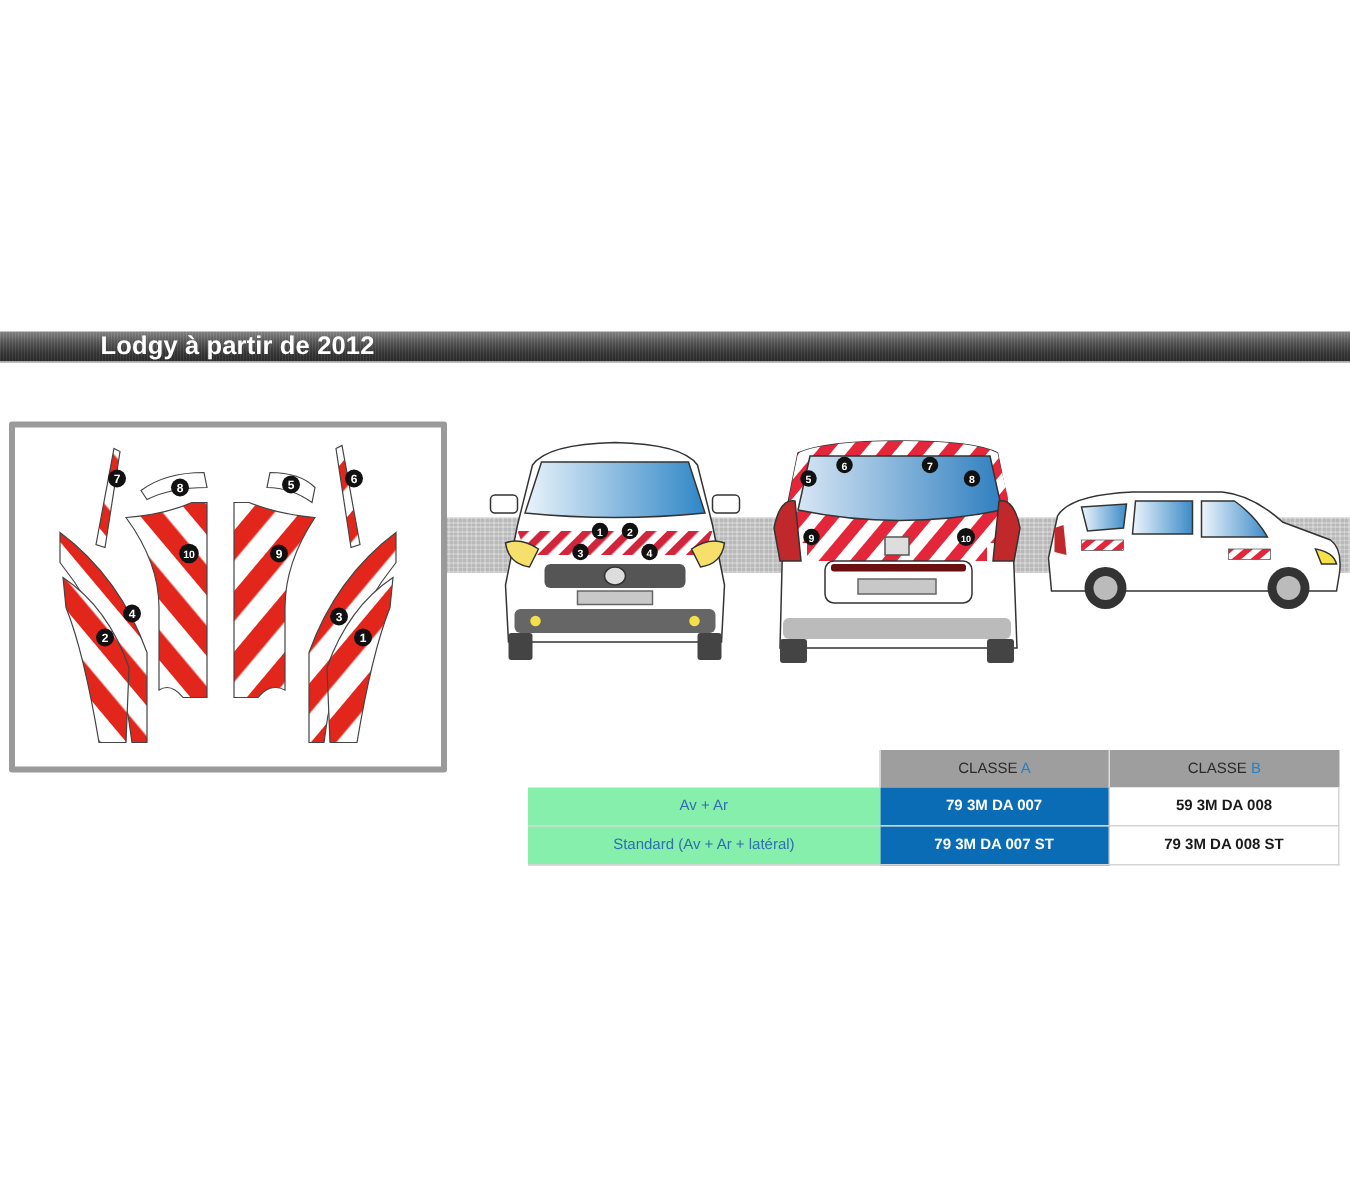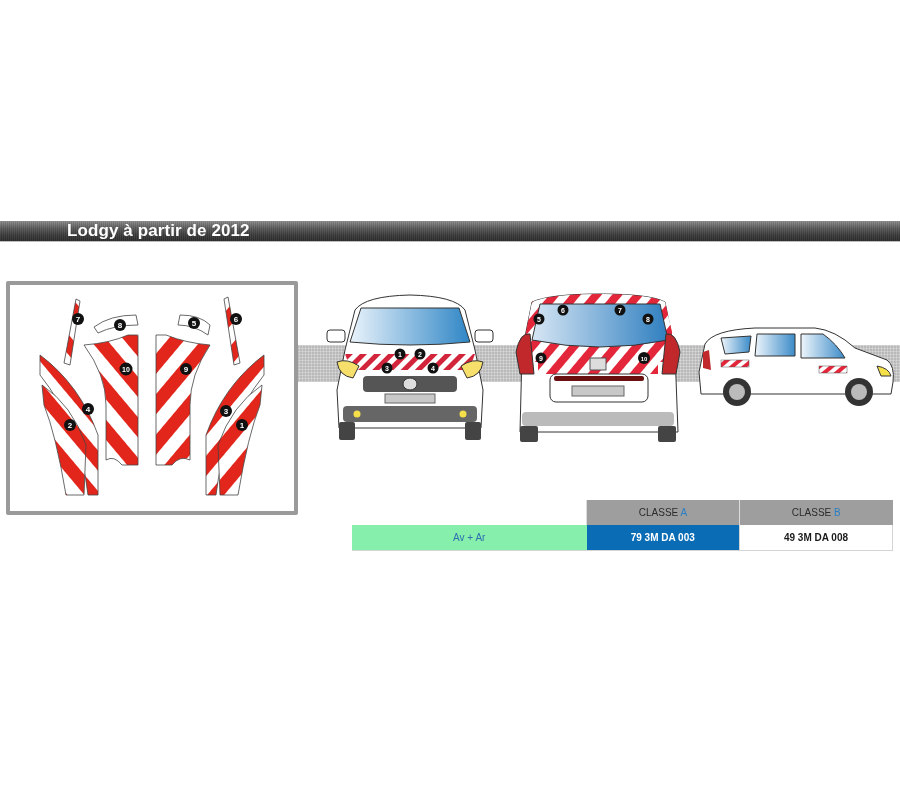--- a/index.html
+++ b/index.html
@@ -218,17 +218,22 @@
     <td class="empty"></td>
     <td class="head">
       <span>CLASSE</span> <span class="cls">A</span>
     </td>
     <td class="head">
       <span>CLASSE</span> <span class="cls">B</span>
     </td>
   </tr>
   <tr>
     <td class="label">Av + Ar</td>
-    <td class="ca">79 3M DA 003</td>
-    <td class="cb">49 3M DA 008</td>
+    <td class="ca">79 3M DA 007</td>
+    <td class="cb">59 3M DA 008</td>
+  </tr>
+  <tr>
+    <td class="label">Standard (Av + Ar + latéral)</td>
+    <td class="ca">79 3M DA 007 ST</td>
+    <td class="cb">79 3M DA 008 ST</td>
   </tr>
 </tbody>
   </table>
 
 </body></html>

